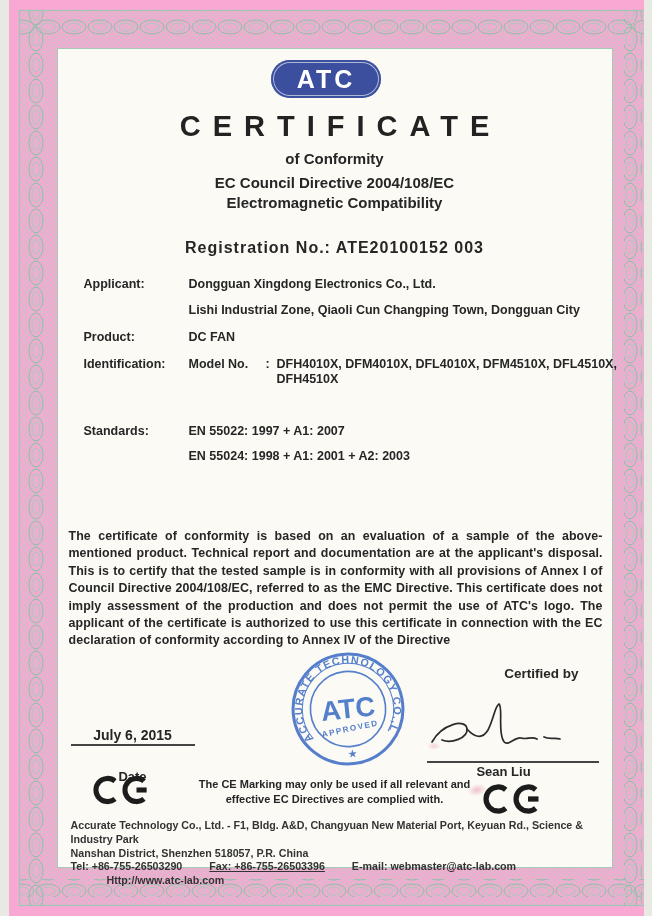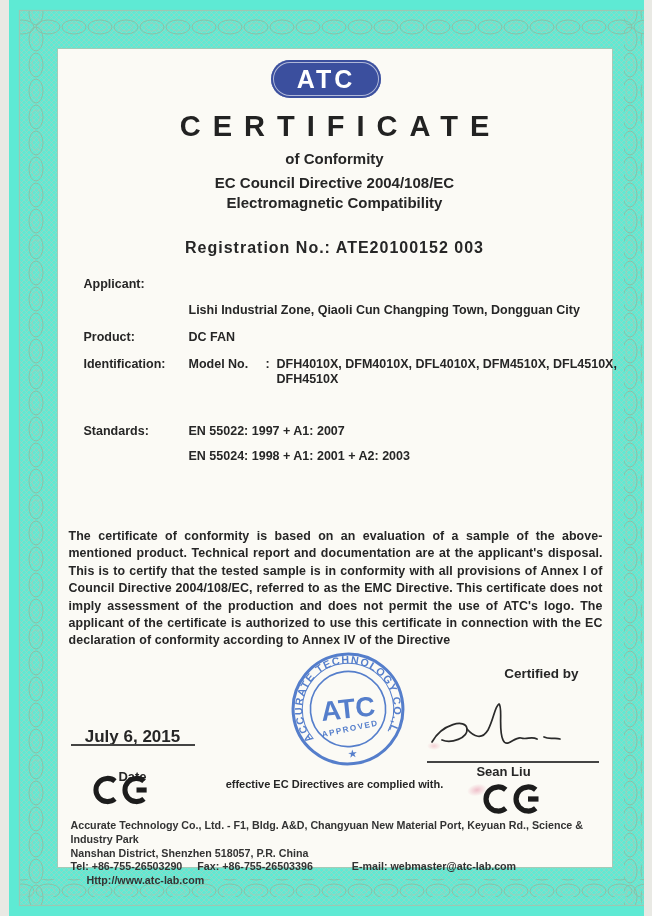--- a/index.html
+++ b/index.html
@@ -1,18 +1,18 @@
 <!DOCTYPE html>
 <html><head>
 <meta charset="utf-8">
 <style>
   html,body{margin:0;padding:0;background:#e9e9e4;}
   .page{
     position:relative;width:635px;height:916px;margin:0 auto;
-    background:#5eead4;overflow:hidden;
+    background:#f9a8d4;overflow:hidden;
     font-family:"Liberation Sans","DejaVu Sans",sans-serif;color:#262626;
   }
   .border-svg{position:absolute;left:0;top:0;z-index:0;}
   .content{position:absolute;inset:0;z-index:2;}
   .abs{position:absolute;}
   .ctr{text-align:center;width:652px;left:0;}
   .logo-pill{
     top:60px;left:50%;margin-left:-55px;width:110px;height:38px;border-radius:20px;
     background:#3b4f9e;display:flex;align-items:center;justify-content:center;
     color:#ffffff;font-size:25px;font-weight:800;letter-spacing:3px;
@@ -29,29 +29,29 @@
   .model-val{left:268px;font-size:12.5px;font-weight:700;}
   .para{
     left:60px;top:528px;width:534px;font-size:12.4px;line-height:17.4px;
     font-weight:700;text-align:justify;letter-spacing:.1px;
   }
   .stamp{left:278px;top:648px;opacity:.88;transform:rotate(-6deg);}
   .certified{left:420px;top:666px;width:150px;text-align:right;font-size:13.5px;font-weight:700;}
   .sig{left:415px;top:698px;}
   .sig-line{left:418px;top:761px;width:172px;height:1.5px;background:#444;}
   .signer{left:420px;top:764px;width:150px;text-align:center;font-size:13px;font-weight:700;}
-  .date-val{left:62px;top:727px;width:124px;text-align:center;font-size:17px;font-weight:700;}
+  .date-val{left:62px;top:727px;width:124px;text-align:center;font-size:14px;font-weight:700;}
   .date-line{left:62px;top:744px;width:124px;height:1.5px;background:#444;}
   .date-lbl{left:62px;top:746px;width:124px;text-align:center;font-size:13px;font-weight:700;margin-top:23px;}
   .ce-left{left:84px;top:768px;}
   .ce-right{left:474px;top:776px;}
   .ce-note{left:176px;top:777px;width:300px;text-align:center;font-size:11px;font-weight:700;line-height:15px;}
   .footer{left:62px;top:819px;width:534px;font-size:10.7px;font-weight:700;line-height:13.8px;color:#333;}
   .footer-contacts span{display:inline-block;}
-  .fc-fax{margin-left:12px;} .fc-email{margin-left:36px;} .fc-web{margin-left:16px;}
+  .fc-fax{margin-left:24px;text-decoration:underline;} .fc-email{margin-left:24px;} .fc-web{margin-left:36px;}
   .smudge{left:458px;top:784px;width:20px;height:12px;border-radius:50%;
     background:radial-gradient(closest-side,rgba(225,120,150,.45),rgba(225,120,150,0));transform:rotate(-12deg);}
   .smudge2{left:418px;top:742px;width:14px;height:8px;border-radius:50%;
     background:radial-gradient(closest-side,rgba(230,130,150,.35),rgba(230,130,150,0));}
 </style>
 </head>
 <body>
 
 <div class="page">
 
@@ -84,20 +84,21 @@
     <div class="abs logo-pill">
       <span>ATC</span>
     </div>
     <div class="abs ctr title">CERTIFICATE</div>
     <div class="abs ctr subtitle">of Conformity</div>
     <div class="abs ctr dirline1">EC Council Directive 2004/108/EC</div>
     <div class="abs ctr dirline2">Electromagnetic Compatibility</div>
     <div class="abs ctr reg">Registration No.: ATE20100152 003</div>
 
     <div class="abs lbl" style="top:277px">Applicant:</div>
+    <div class="abs val" style="top:277px">Dongguan Xingdong Electronics Co., Ltd.</div>
     <div class="abs val" style="top:303px">Lishi Industrial Zone, Qiaoli Cun Changping Town, Dongguan City</div>
 
     <div class="abs lbl" style="top:330px">Product:</div>
     <div class="abs val" style="top:330px">DC FAN</div>
 
     <div class="abs lbl" style="top:357px">Identification:</div>
     <div class="abs val" style="top:357px">Model No.</div>
     <div class="abs model-colon" style="top:357px">:</div>
     <div class="abs model-val" style="top:357px">DFH4010X, DFM4010X, DFL4010X, DFM4510X, DFL4510X,</div>
     <div class="abs model-val" style="top:372px">DFH4510X</div>
@@ -148,20 +149,21 @@
     <div class="abs smudge2"></div>
     <svg class="abs ce-right" width="60" height="46" viewBox="0 0 80 44">
       <g fill="none" stroke="#1c1c1c" stroke-width="7">
         <path d="M30.3 9.7 A16 16 0 1 0 30.3 34.3"></path>
         <path d="M70.3 9.7 A16 16 0 1 0 70.3 34.3"></path>
         <path d="M60 22 L74 22"></path>
       </g>
     </svg>
 
     <div class="abs ce-note">
+      <div>The CE Marking may only be used if all relevant and</div>
       <div>effective EC Directives are complied with.</div>
     </div>
 
     <div class="abs footer">
       <div>Accurate Technology Co., Ltd. - F1, Bldg. A&amp;D, Changyuan New Material Port, Keyuan Rd., Science &amp; Industry Park</div>
       <div>Nanshan District, Shenzhen 518057, P.R. China</div>
       <div class="footer-contacts">
         <span>Tel: +86-755-26503290</span>
         <span class="fc-fax">Fax: +86-755-26503396</span>
         <span class="fc-email">E-mail: webmaster@atc-lab.com</span>

